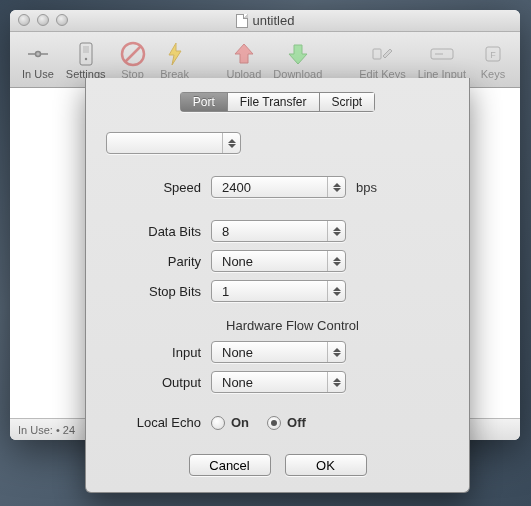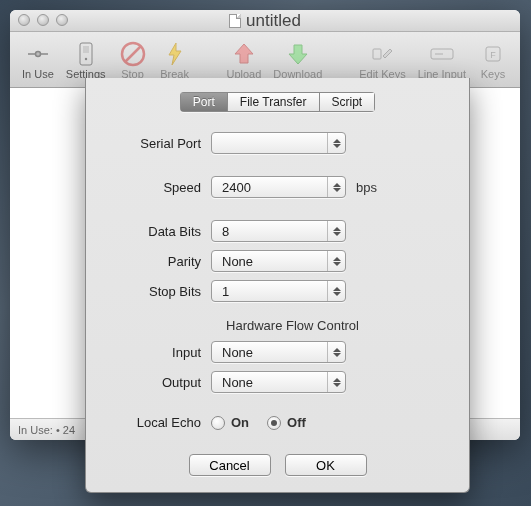--- a/index.html
+++ b/index.html
@@ -32,21 +32,21 @@
   }
   .traffic {
     position: absolute; left: 8px; top: 4px;
     display: flex; gap: 7px;
   }
   .traffic span {
     width: 12px; height: 12px; border-radius: 50%;
     background: radial-gradient(circle at 40% 35%, #eee 0%, #ccc 60%, #aaa 100%);
     border: 0.5px solid #999;
   }
-  .title { font-size: 17px; color: #444; display: flex; align-items: center; gap: 5px;}
+  .title { font-size: 13px; color: #444; display: flex; align-items: center; gap: 5px;}
   .doc-icon { width: 12px; height: 14px; background: #fff; border: 1px solid #999; position: relative; }
   .doc-icon::after { content:""; position:absolute; right:-1px; top:-1px; width:4px; height:4px;
     background: linear-gradient(135deg, #fff 50%, #ccc 50%); border-left:1px solid #999; border-bottom:1px solid #999;}
   .toolbar {
     height: 56px;
     background: linear-gradient(#eaeaea, #d0d0d0);
     border-bottom: 1px solid #a0a0a0;
     display: flex;
     align-items: center;
     padding: 0 6px;
@@ -296,21 +296,20 @@
 <div class="sheet">
   <div class="tabs">
     <div class="seg">
       <button class="active">Port</button>
       <button>File Transfer</button>
       <button>Script</button>
     </div>
   </div>
 
   <div class="row">
-    <label class="lab">Serial Port</label>
     <div class="dd">
       <span></span>
       <span class="arrows"></span>
     </div>
   </div>
 
   <div class="gap"></div>
 
   <div class="row">
     <label class="lab">Speed</label>

